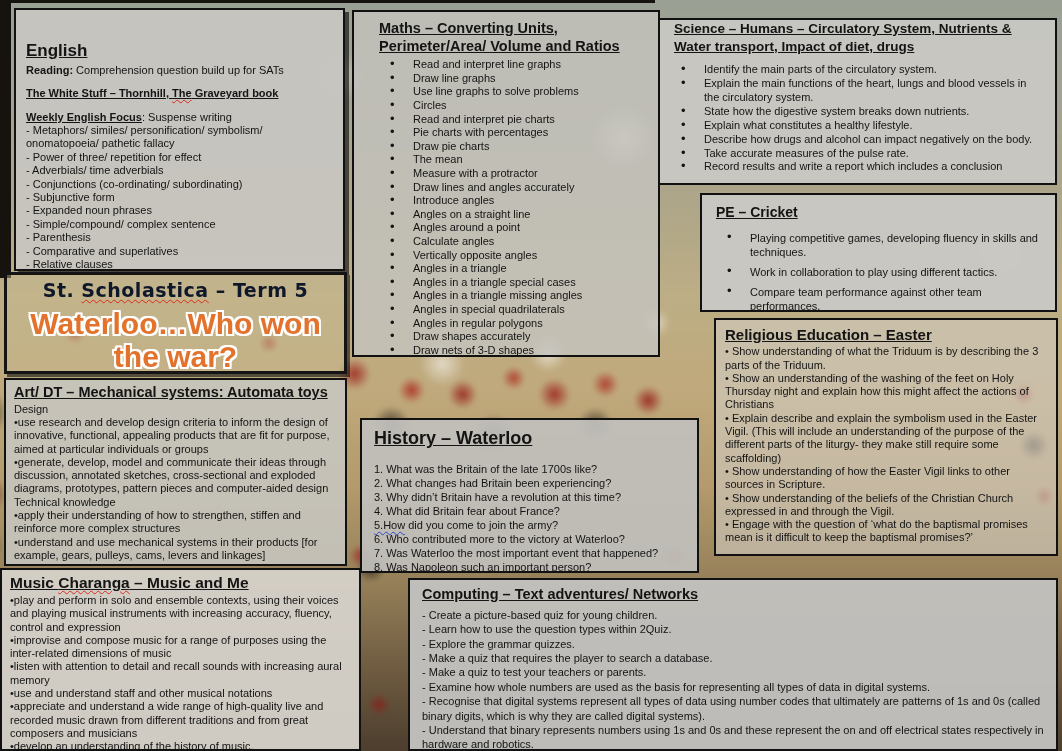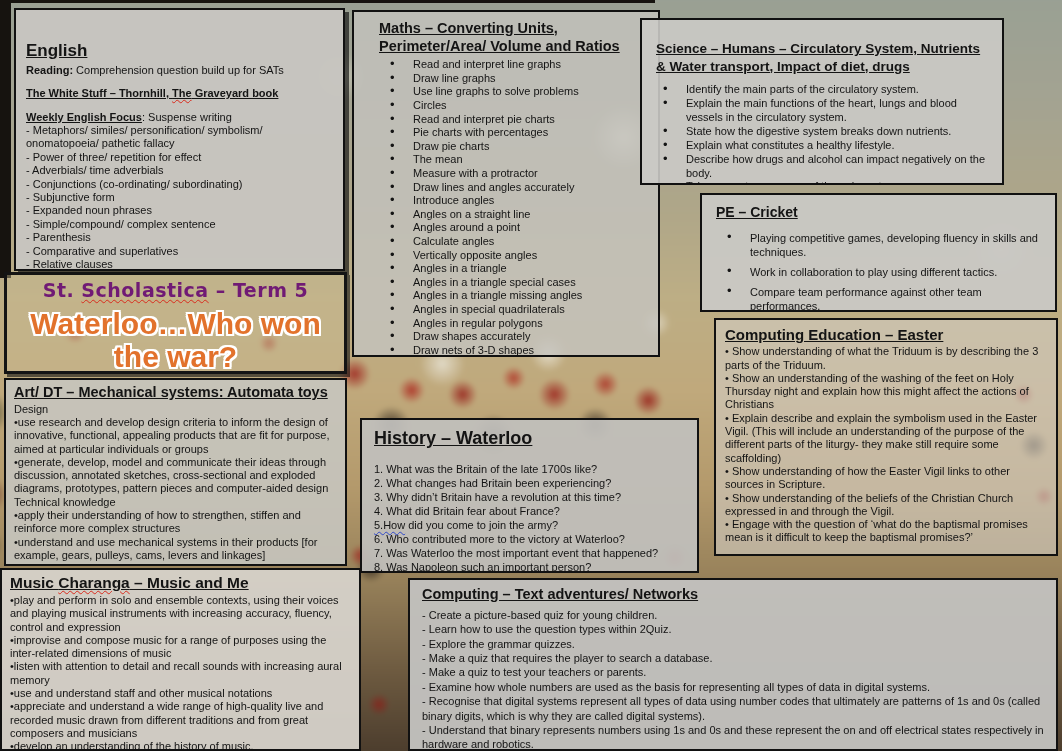--- a/index.html
+++ b/index.html
@@ -63,36 +63,36 @@
 
   #english{left:14px;top:8px;width:331px;height:263px;background:rgba(199,197,192,.97);
            box-shadow:4px 4px 0 rgba(15,15,15,.65);padding:6px 10px;font-size:11px;}
   #english .hd{font-size:17px;margin-bottom:2px;margin-top:25px;}
   #english .gap{margin-top:10px;}
 
   #maths{left:352px;top:10px;width:308px;height:347px;background:rgba(197,195,190,.82);padding:7px 25px;font-size:11px;}
   #maths .hd{font-size:14.5px;max-width:262px;line-height:1.25;margin-bottom:3px;}
   #maths li{line-height:13.6px;}
 
-  #science{left:640px;top:18px;width:364px;height:167px;background:rgba(203,202,198,.9);padding:20px 14px;font-size:11px;}
+  #science{left:658px;top:18px;width:399px;height:167px;background:rgba(203,202,198,.9);padding:0 14px;font-size:11px;}
   #science .hd{font-size:13.5px;line-height:1.3;margin-bottom:8px;}
   #science.disc li{padding-left:30px;line-height:13.9px;}
   #science.disc li::before{left:7px;}
 
   #pe{left:700px;top:193px;width:357px;height:119px;background:rgba(201,200,196,.95);padding:9px 14px;font-size:11px;}
   #pe .hd{font-size:14px;margin-bottom:10px;}
   #pe li{margin-bottom:6px;line-height:14px;}
 
   #re{left:714px;top:318px;width:344px;height:238px;background:rgba(210,205,197,.6);padding:6px 9px;font-size:11px;}
   #re .hd{font-size:15px;margin-bottom:1px;}
   #re li{line-height:13.3px;}
 
   #titlebox{left:4px;top:272px;width:343px;height:102px;background:rgba(203,188,148,.42);
             border:3px solid #141414;box-shadow:3px 3px 0 rgba(15,15,15,.6);padding:4px 2px;text-align:center;}
-  #school-line{font-family:"DejaVu Sans",sans-serif;font-weight:bold;font-size:19px;letter-spacing:.5px;color:#701a75;}
+  #school-line{font-family:"DejaVu Sans",sans-serif;font-weight:bold;font-size:19px;letter-spacing:.5px;color:#0f172a;}
   #topic-line{font-weight:bold;font-size:30px;line-height:1.1;color:#e2722c;margin-top:5px;
     text-shadow:-2px -2px 0 #fff,-2px 0 0 #fff,-2px 2px 0 #fff,0 -2px 0 #fff,0 2px 0 #fff,2px -2px 0 #fff,2px 0 0 #fff,2px 2px 0 #fff;}
 
   #art{left:4px;top:378px;width:343px;height:188px;background:rgba(199,197,191,.9);padding:4px 8px;font-size:11px;}
   #art .hd{font-size:14.5px;margin-bottom:1px;}
   #art li{line-height:13.3px;}
 
   #history{left:360px;top:418px;width:339px;height:155px;background:rgba(193,192,188,.93);padding:8px 12px;font-size:11px;}
   #history .hd{font-size:18px;margin-bottom:12px;}
   #history li{line-height:14px;}
@@ -182,21 +182,21 @@
     <h2 class="hd">PE – Cricket</h2>
     <ul>
 
     <li>Playing competitive games, developing fluency in skills and techniques.</li>
         <li>Work in collaboration to play using different tactics.</li>
         <li>Compare team performance against other team performances.</li>
       </ul>
   </section>
 
   <section class="box" id="re">
-    <h2 class="hd">Computing Education – Easter</h2>
+    <h2 class="hd">Religious Education – Easter</h2>
     <ul>
 
     <li>• Show understanding of what the Triduum is by describing the 3 parts of the Triduum.</li>
         <li>• Show an understanding of the washing of the feet on Holy Thursday night and explain how this might affect the actions of Christians</li>
         <li>• Explain describe and explain the symbolism used in the Easter Vigil. (This will include an understanding of the purpose of the different parts of the liturgy- they make still require some scaffolding)</li>
         <li>• Show understanding of how the Easter Vigil links to other sources in Scripture.</li>
         <li>• Show understanding of the beliefs of the Christian Church expressed in and through the Vigil.</li>
         <li>• Engage with the question of ‘what do the baptismal promises mean is it difficult to keep the baptismal promises?’</li>
       </ul>
   </section>

